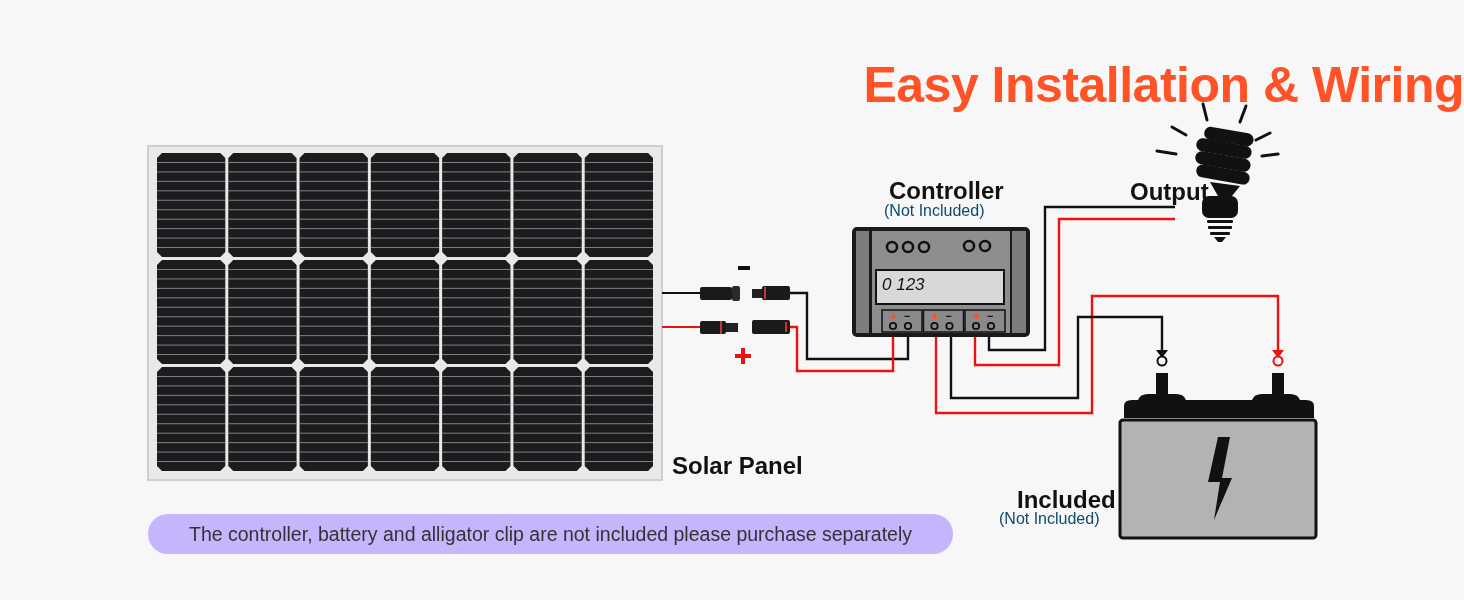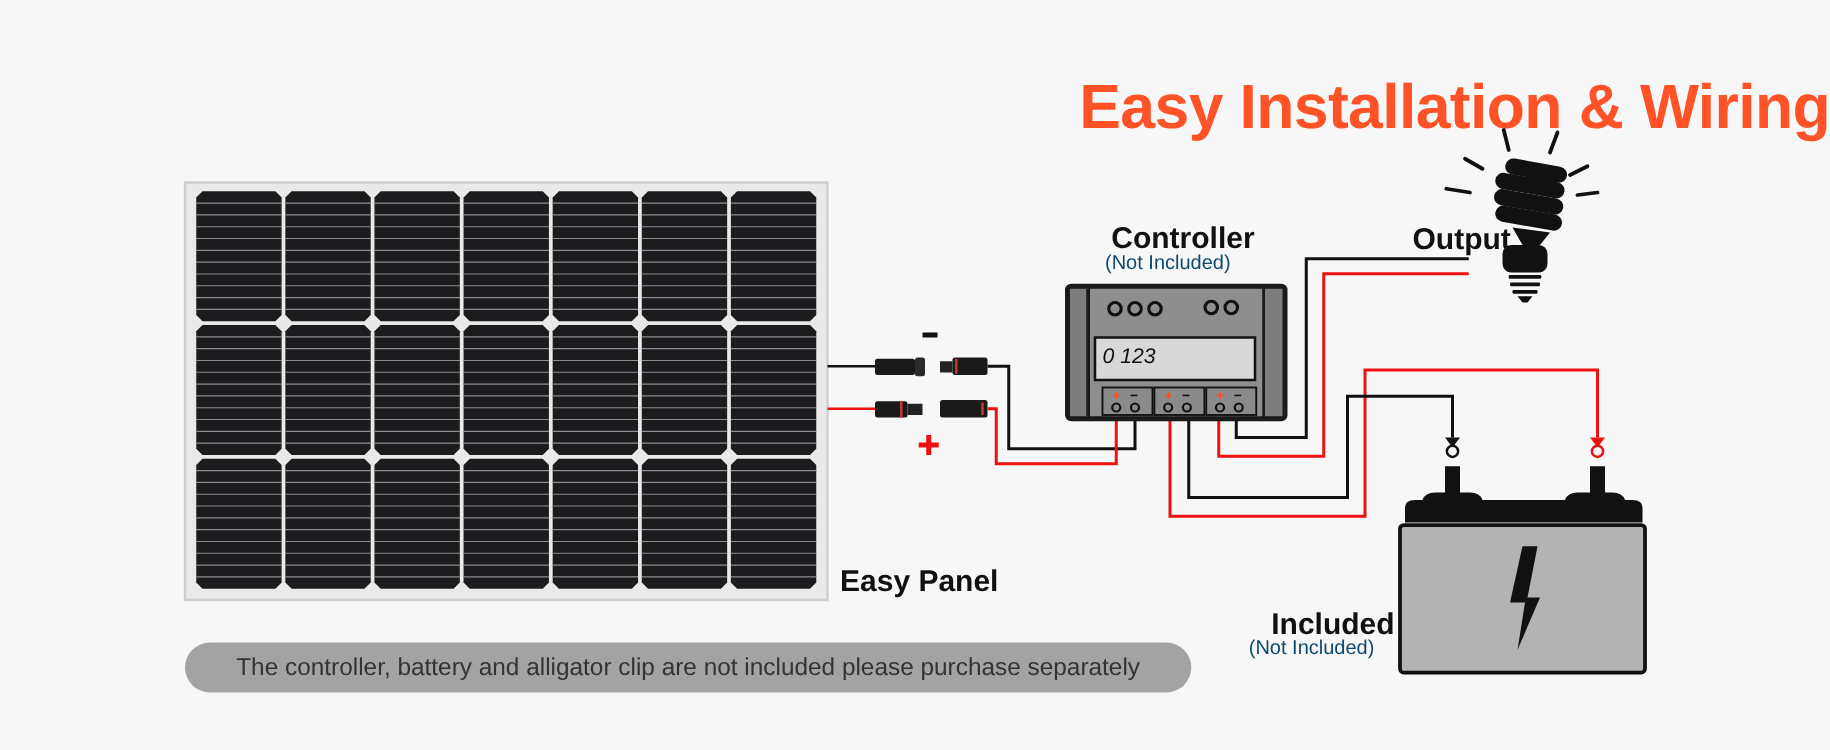--- a/index.html
+++ b/index.html
@@ -1,20 +1,20 @@
 <!DOCTYPE html>
 <html><head>
 <meta charset="utf-8">
 <style>
   html, body { margin:0; padding:0; }
   body { width:1464px; height:600px; background:#f7f7f7; position:relative; overflow:hidden; font-family:"Liberation Sans", sans-serif; }
   .title { position:absolute; left:0; width:1464px; top:56px; text-align:center; font-size:50px; font-weight:bold; letter-spacing:-0.5px; }
   .lbl { position:absolute; font-weight:bold; color:#111; font-size:24px; white-space:nowrap; }
   .sub { position:absolute; color:#0c4a6e; font-size:16px; white-space:nowrap; }
-  .pill { position:absolute; left:148px; top:514px; width:805px; height:40px; border-radius:20px; background:#a3a3a3; color:#333; font-size:19.5px; line-height:40px; text-align:center; }
+  .pill { position:absolute; left:148px; top:514px; width:805px; height:40px; border-radius:20px; background:#c4b5fd; color:#333; font-size:19.5px; line-height:40px; text-align:center; }
   svg.diagram { position:absolute; left:0; top:0; }
 </style>
 </head>
 <body>
 
 <div class="title" style="color: rgb(255, 82, 38); text-align: right;">Easy Installation &amp; Wiring</div>
 
 <svg class="diagram" width="1464" height="600" viewBox="0 0 1464 600">
 
   <g>
@@ -364,20 +364,20 @@
 
   <g>
     <rect x="1156" y="373" width="12" height="22" fill="#111"></rect>
     <rect x="1272" y="373" width="12" height="22" fill="#111"></rect>
     <path d="M1124,418 L1124,406 Q1124,400 1132,400 L1138,400 Q1140,394 1148,394 L1176,394 Q1184,394 1186,400 L1252,400 Q1254,394 1262,394 L1290,394 Q1298,394 1300,400 L1306,400 Q1314,400 1314,406 L1314,418 Z" fill="#111"></path>
     <rect x="1120" y="420" width="196" height="118" rx="3" fill="#b3b3b3" stroke="#111" stroke-width="3"></rect>
     <path d="M1218,437 L1230,437 L1222,478 L1232,478 L1214,520 L1220,482 L1208,482 Z" fill="#111"></path>
   </g>
 </svg>
 
-<div class="lbl" style="left:672px; top:452px;">Easy Panel</div>
+<div class="lbl" style="left:672px; top:452px;">Solar Panel</div>
 <div class="lbl" style="left:889px; top:177px;">Controller</div>
 <div class="sub" style="left:884px; top:202px;">(Not Included)</div>
 <div class="lbl" style="left:1107px; top:178px;margin-left:23px;">Output</div>
 <div class="lbl" style="left:1017px; top:486px;">Included</div>
 <div class="sub" style="left:999px; top:510px;">(Not Included)</div>
 
 <div class="pill">The controller, battery and alligator clip are not included please purchase separately</div>
 
 </body></html>

